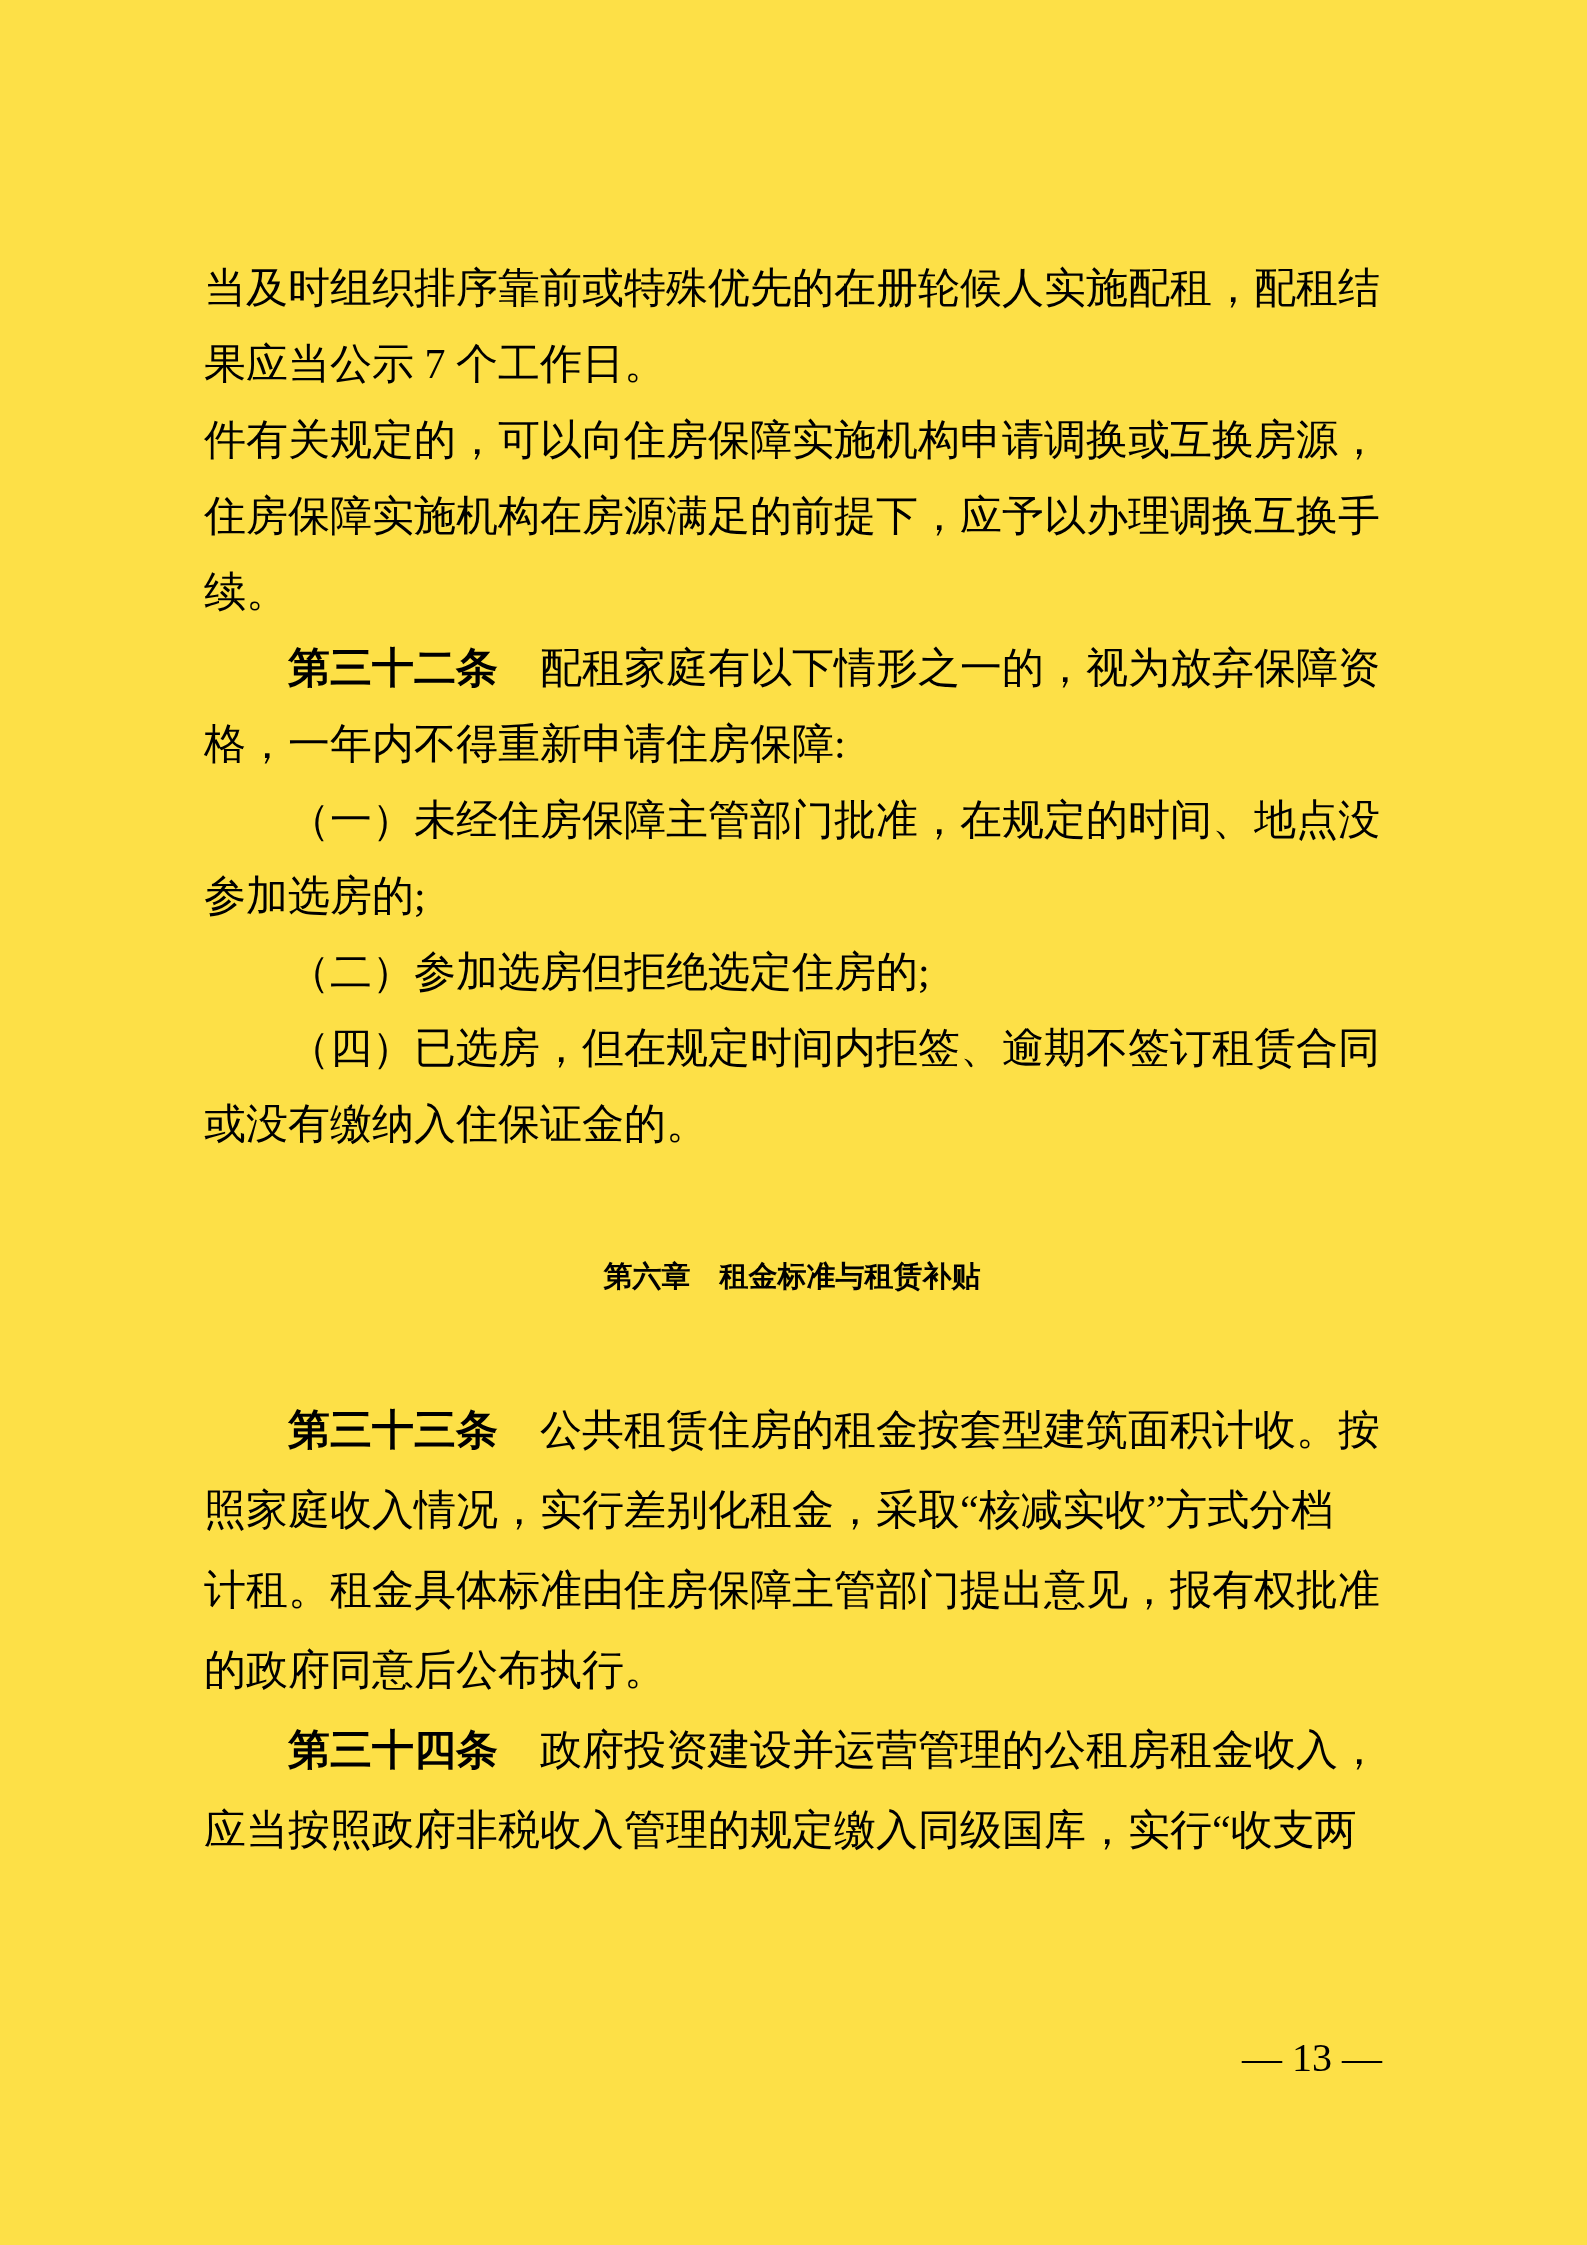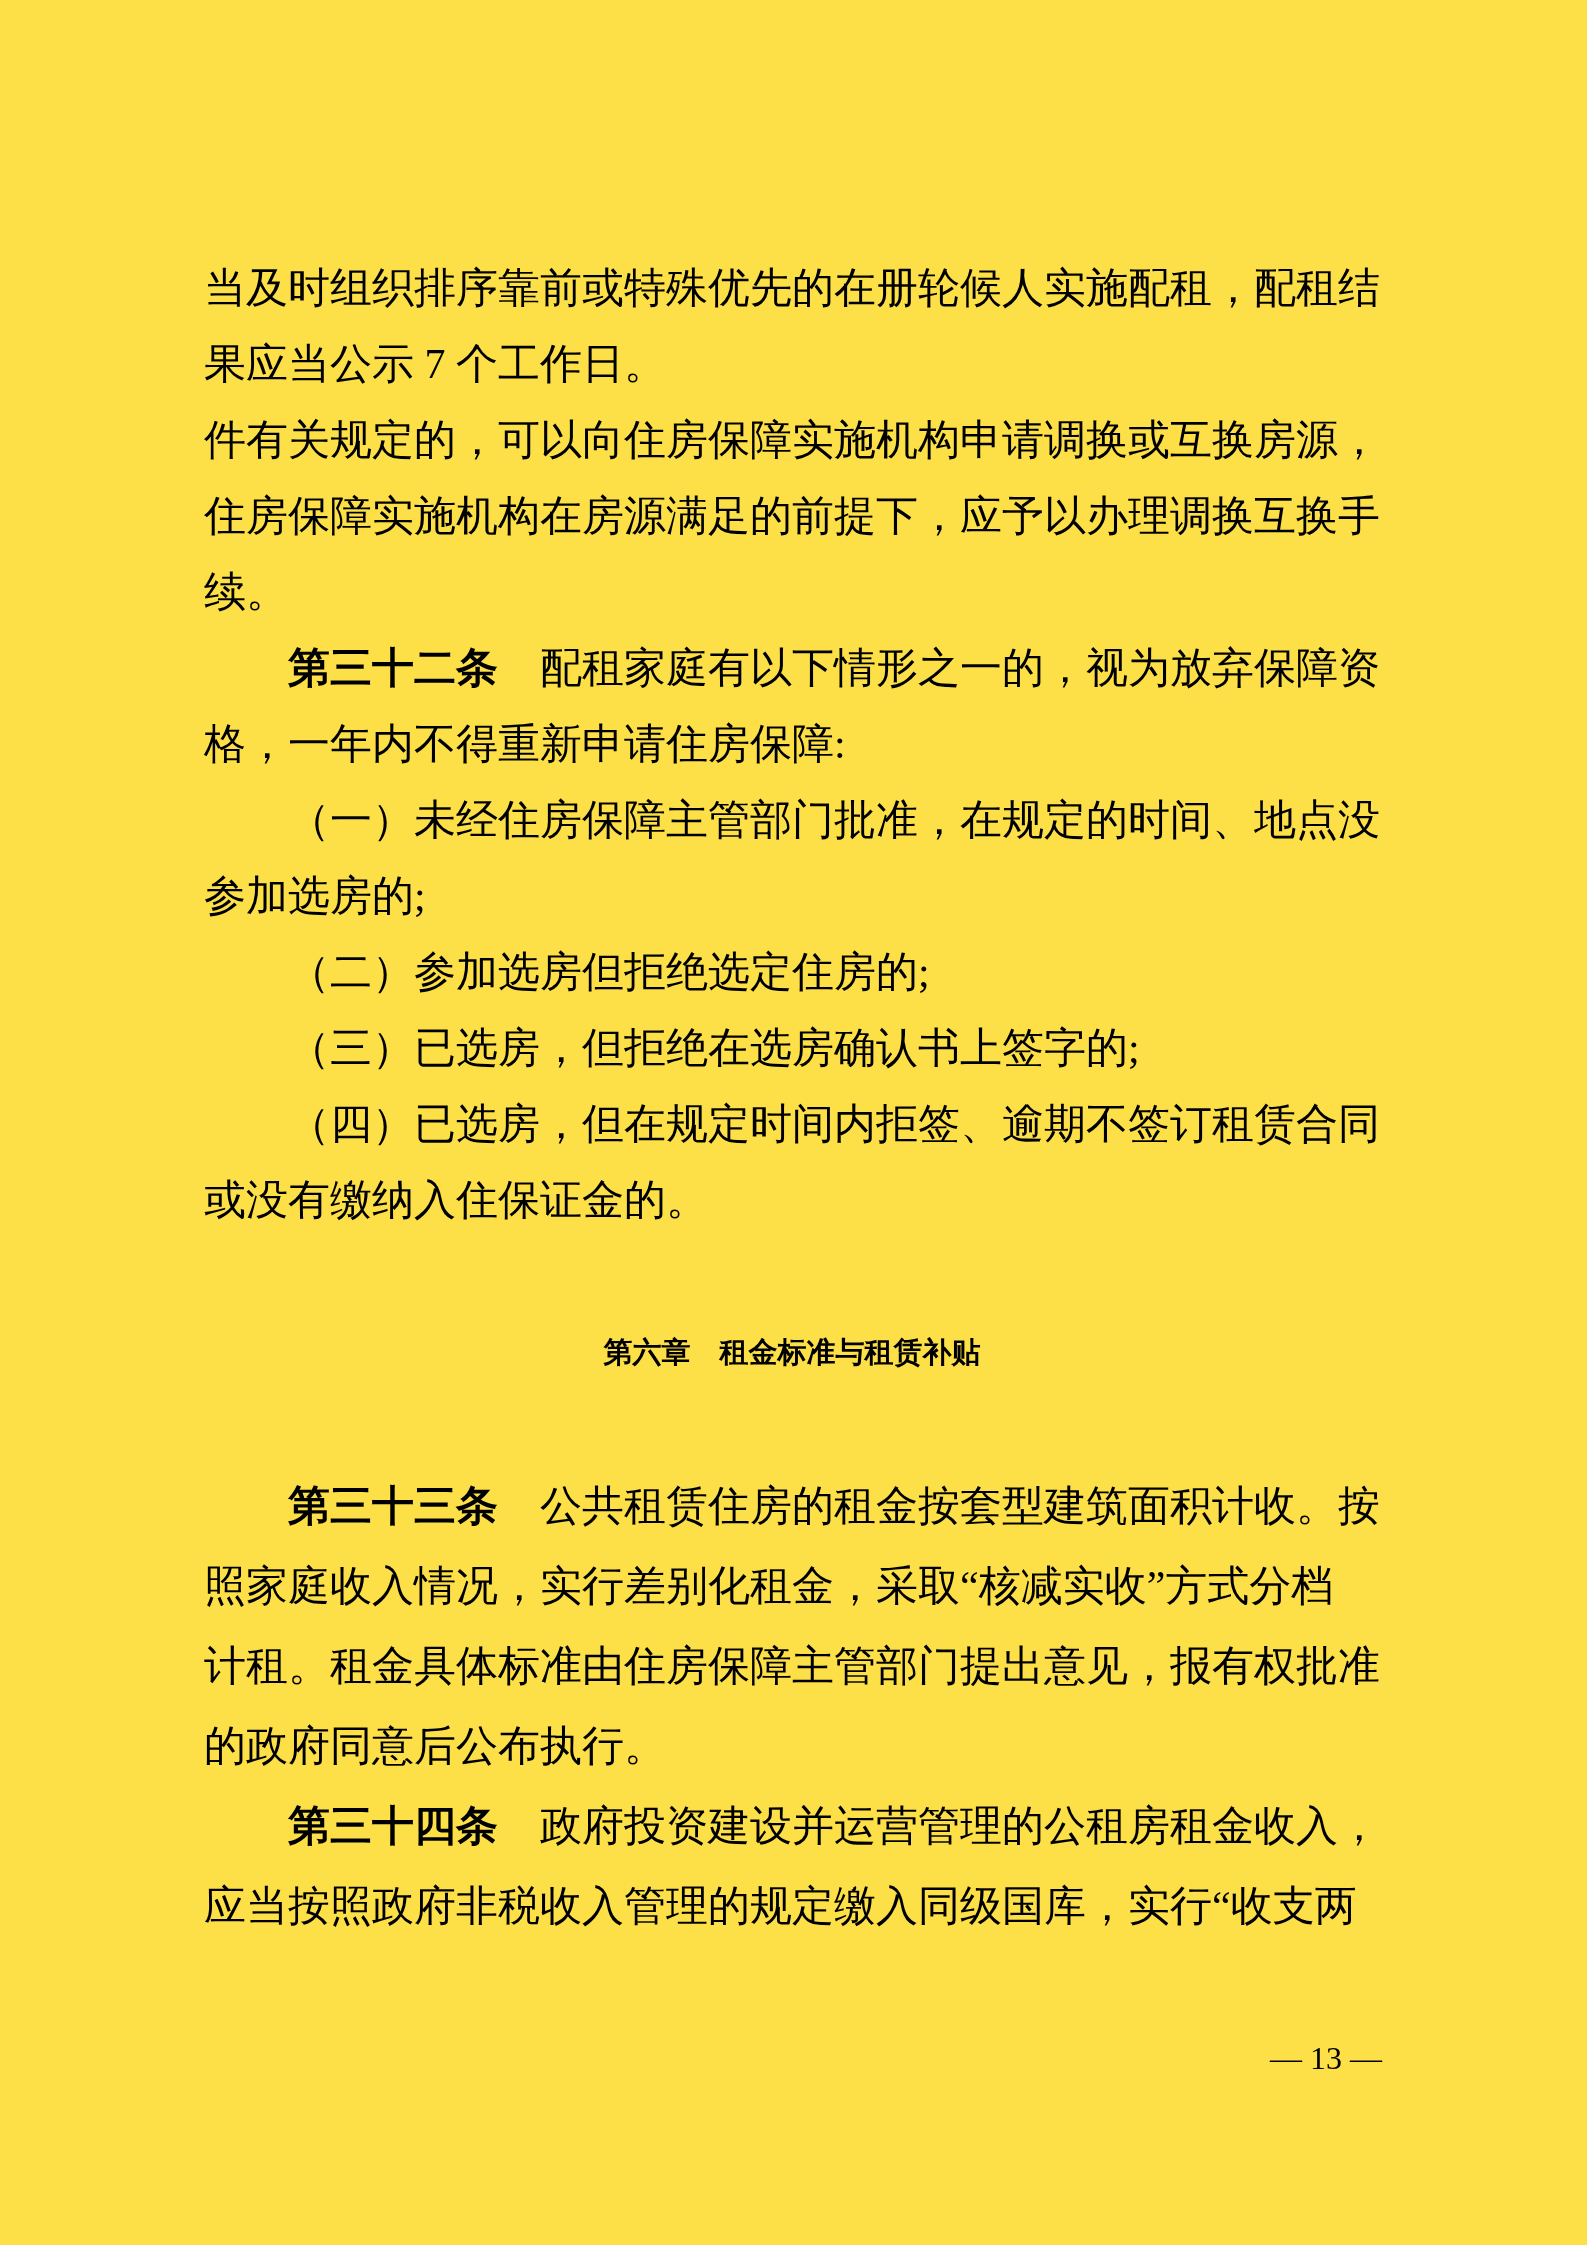--- a/index.html
+++ b/index.html
@@ -44,21 +44,21 @@
     font-weight: bold;
     font-size: 29px;
   }
   .line .head {
     font-weight: bold;
   }
   .page-number {
     position: absolute;
     right: 205px;
     top: 2038px;
-    font-size: 32px;
+    font-size: 40px;
     line-height: 40px;
     font-family: "Liberation Serif", "DejaVu Serif", serif;
     color: #000000;
     white-space: nowrap;
   }
 </style>
 </head>
 <body>
 
 <div class="page">
@@ -66,21 +66,20 @@
       <div class="line body">当及时组织排序靠前或特殊优先的在册轮候人实施配租，配租结</div>
       <div class="line body">果应当公示 7 个工作日。</div>
       <div class="line body">件有关规定的，可以向住房保障实施机构申请调换或互换房源，</div>
       <div class="line body">住房保障实施机构在房源满足的前提下，应予以办理调换互换手</div>
       <div class="line body">续。</div>
       <div class="line body indent"><span class="head">第三十二条</span><span>　配租家庭有以下情形之一的，视为放弃保障资</span></div>
       <div class="line body">格，一年内不得重新申请住房保障:</div>
       <div class="line body indent">（一）未经住房保障主管部门批准，在规定的时间、地点没</div>
       <div class="line body">参加选房的;</div>
       <div class="line body indent">（二）参加选房但拒绝选定住房的;</div>
-      <div class="line body indent">（三）已选房，但拒绝在选房确认书上签字的;</div>
       <div class="line body indent">（四）已选房，但在规定时间内拒签、逾期不签订租赁合同</div>
       <div class="line body">或没有缴纳入住保证金的。</div>
       <div class="line chapter">第六章　租金标准与租赁补贴</div>
       <div class="line body2 indent"><span class="head">第三十三条</span><span>　公共租赁住房的租金按套型建筑面积计收。按</span></div>
       <div class="line body2">照家庭收入情况，实行差别化租金，采取“核减实收”方式分档</div>
       <div class="line body2">计租。租金具体标准由住房保障主管部门提出意见，报有权批准</div>
       <div class="line body2">的政府同意后公布执行。</div>
       <div class="line body2 indent"><span class="head">第三十四条</span><span>　政府投资建设并运营管理的公租房租金收入，</span></div>
       <div class="line body2">应当按照政府非税收入管理的规定缴入同级国库，实行“收支两</div>
     </div>

